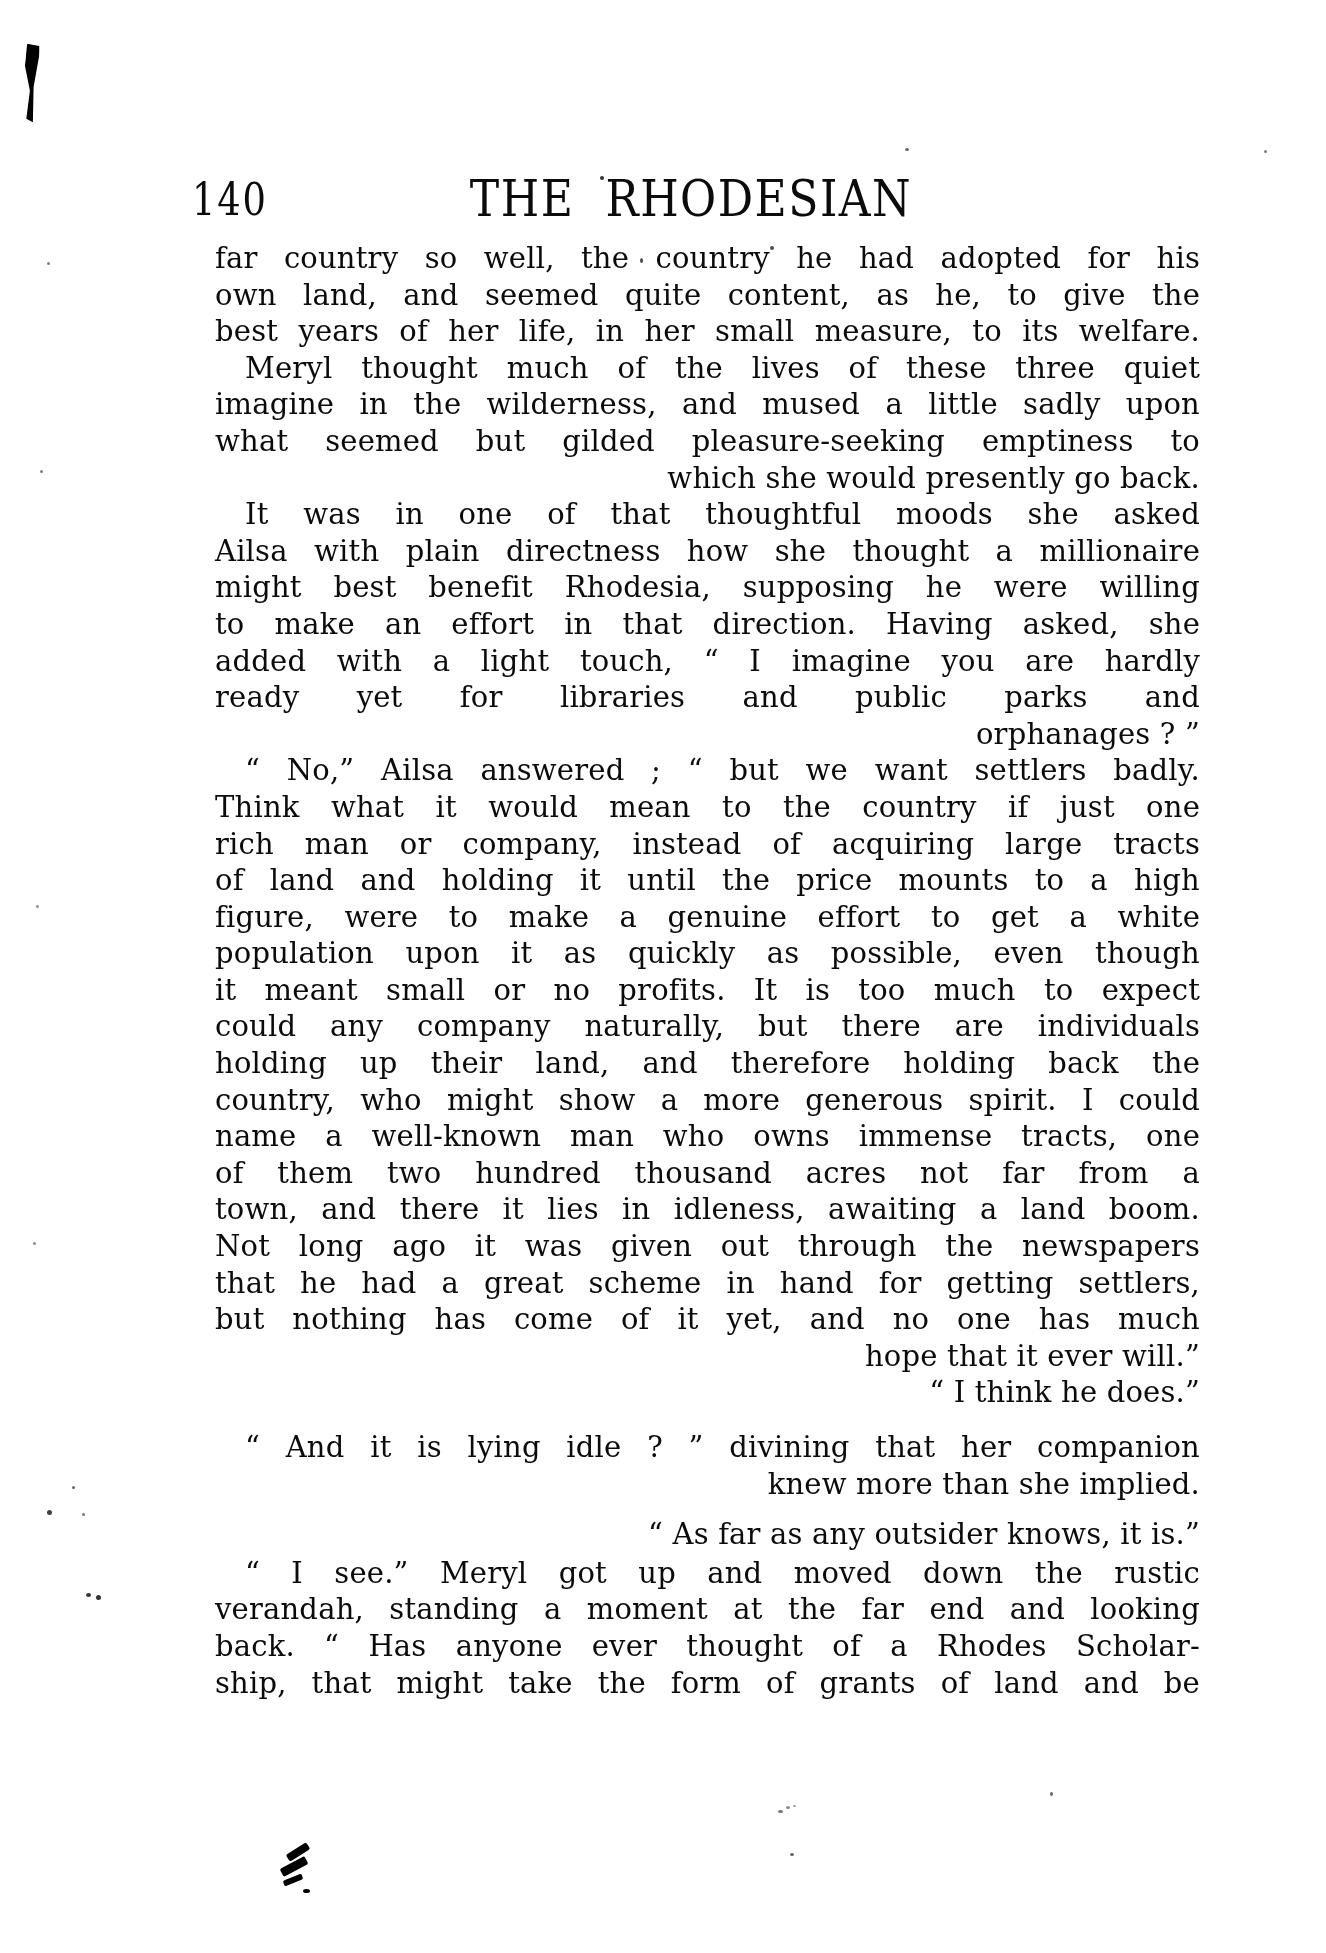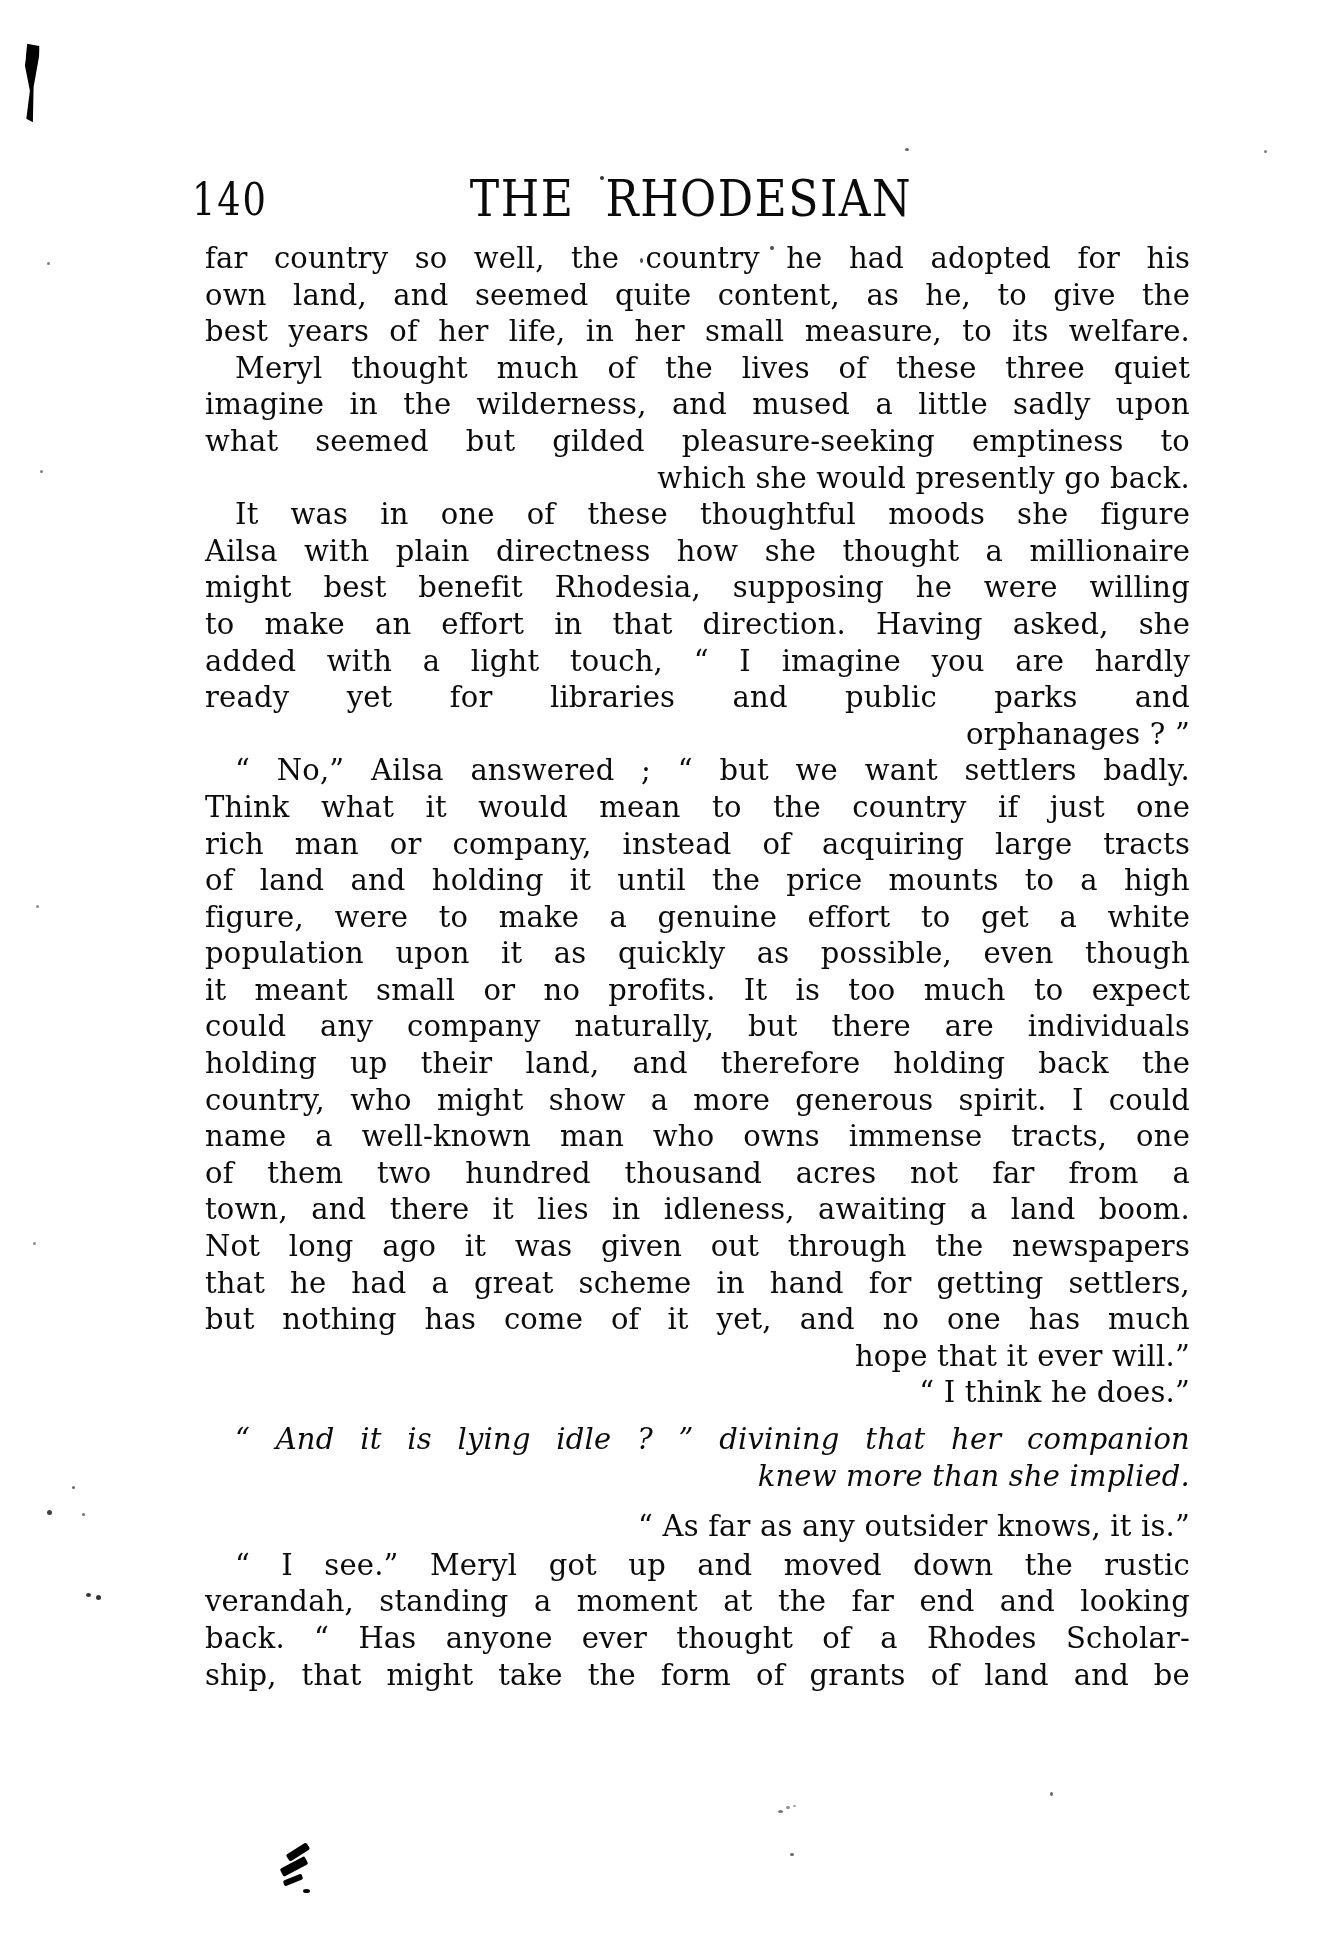--- a/index.html
+++ b/index.html
@@ -39,21 +39,21 @@
     top: 4px;
     transform: translateX(-50%) scale(0.98, 1.12);
     font-size: 45px;
     letter-spacing: 1.5px;
     word-spacing: 16px;
     white-space: nowrap;
   }
   
   #text-block {
     position: absolute;
-    left: 205px;
+    left: 215px;
     top: 240px;
     width: 985px;
     font-size: 29px;
     line-height: 36.6px;
     letter-spacing: 0.2px;
   }
   .paragraph { margin: 0; }
   .line {
     text-align: right;
     white-space: nowrap;
@@ -94,21 +94,21 @@
         <div class="line just">own land, and seemed quite content, as he, to give the</div>
         <div class="line just">best years of her life, in her small measure, to its welfare.</div>
       </div>
       <div class="paragraph">
         <div class="line just first">Meryl thought much of the lives of these three quiet</div>
         <div class="line just">imagine in the wilderness, and mused a little sadly upon</div>
         <div class="line just">what seemed but gilded pleasure-seeking emptiness to</div>
         <div class="line">which she would presently go back.</div>
       </div>
       <div class="paragraph">
-        <div class="line just first">It was in one of these thoughtful moods she figure</div>
+        <div class="line just first">It was in one of that thoughtful moods she asked</div>
         <div class="line just">Ailsa with plain directness how she thought a millionaire</div>
         <div class="line just">might best benefit Rhodesia, supposing he were willing</div>
         <div class="line just">to make an effort in that direction.  Having asked, she</div>
         <div class="line just">added with a light touch, “ I imagine you are hardly</div>
         <div class="line just">ready yet for libraries and public parks and</div>
         <div class="line">orphanages ? ”</div>
       </div>
       <div class="paragraph">
         <div class="line just first">“ No,” Ailsa answered ; “ but we want settlers badly.</div>
         <div class="line just">Think what it would mean to the country if just one</div>
@@ -124,21 +124,21 @@
         <div class="line just">of them two hundred thousand acres not far from a</div>
         <div class="line just">town, and there it lies in idleness, awaiting a land boom.</div>
         <div class="line just">Not long ago it was given out through the newspapers</div>
         <div class="line just">that he had a great scheme in hand for getting settlers,</div>
         <div class="line just">but nothing has come of it yet, and no one has much</div>
         <div class="line">hope that it ever will.”</div>
       </div>
       <div class="paragraph">
         <div class="line first">“ I think he does.”</div>
       </div>
-      <div class="paragraph" style="margin-top: 10px; font-style: italic;">
+      <div class="paragraph" style="margin-top: 18px;">
         <div class="line just first">“ And it is lying idle ? ” divining that her companion</div>
         <div class="line">knew more than she implied.</div>
       </div>
       <div class="paragraph" style="margin-top: 14px;">
         <div class="line first">“ As far as any outsider knows, it is.”</div>
       </div>
       <div class="paragraph" style="margin-top: 2px;">
         <div class="line just first">“ I see.”  Meryl got up and moved down the rustic</div>
         <div class="line just">verandah, standing a moment at the far end and looking</div>
         <div class="line just">back.  “ Has anyone ever thought of a Rhodes Scholar-</div>

